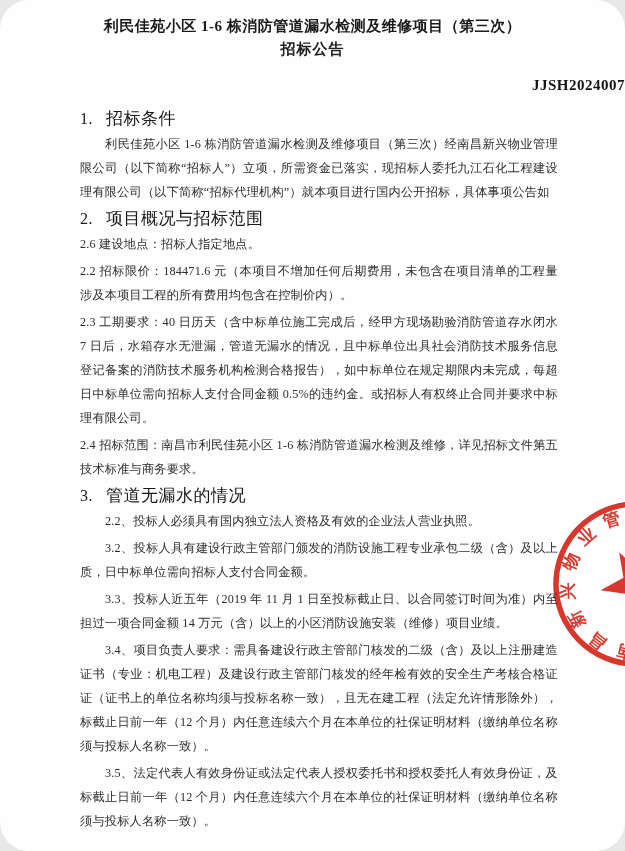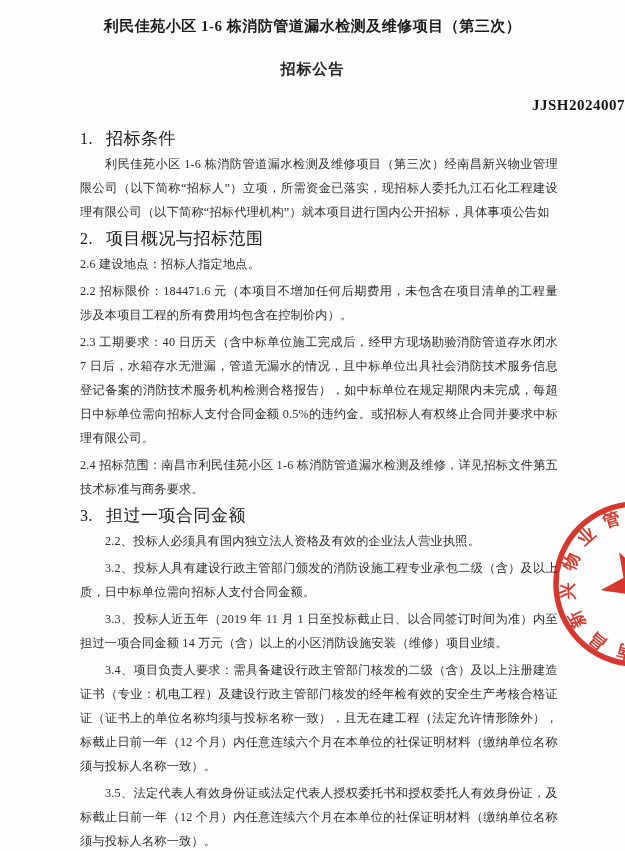--- a/index.html
+++ b/index.html
@@ -4,31 +4,32 @@
 <style>
   html,body{margin:0;padding:0;background:#e8e8e8;}
   .page{
     position:relative;
     width:625px;height:851px;
     background:#fefefe;
     overflow:hidden;
     font-family:"Liberation Serif","DejaVu Serif",serif;
     color:#2d2d2d;
     box-sizing:border-box;
+    border-radius:29px;
   }
   .doc-title{
     margin:14px 56px 0 56px;
     text-align:center;
     font-size:15px;font-weight:700;
     line-height:24px;
     color:#1b1b1b;
     letter-spacing:.5px;
   }
   .doc-subtitle{
-    margin-top:20px;
+    margin-top:0;
     text-align:center;
     font-size:15px;font-weight:700;
     line-height:22px;
     color:#222;
     letter-spacing:1px;
   }
   .doc-code{
     margin-top:14px;
     text-align:right;
     font-size:15px;font-weight:700;
@@ -124,21 +125,21 @@
         <div class="line fill">2.3 工期要求：40 日历天（含中标单位施工完成后，经甲方现场勘验消防管道存水闭水现场</div>
         <div class="line fill">7 日后，水箱存水无泄漏，管道无漏水的情况，且中标单位出具社会消防技术服务信息系统</div>
         <div class="line fill">登记备案的消防技术服务机构检测合格报告），如中标单位在规定期限内未完成，每超过一</div>
         <div class="line fill">日中标单位需向招标人支付合同金额 0.5%的违约金。或招标人有权终止合同并要求中标方</div>
         <div class="line">理有限公司。</div>
       </div>
       <div class="para">
         <div class="line fill">2.4 招标范围：南昌市利民佳苑小区 1-6 栋消防管道漏水检测及维修，详见招标文件第五章</div>
         <div class="line">技术标准与商务要求。</div>
       </div>
-      <div class="sec-heading"><span class="sec-num">3.</span><span>担过一项合同金额</span></div>
+      <div class="sec-heading"><span class="sec-num">3.</span><span>管道无漏水的情况</span></div>
       <div class="para">
         <div class="line indent">2.2、投标人必须具有国内独立法人资格及有效的企业法人营业执照。</div>
       </div>
       <div class="para">
         <div class="line fill indent">3.2、投标人具有建设行政主管部门颁发的消防设施工程专业承包二级（含）及以上资</div>
         <div class="line">质，日中标单位需向招标人支付合同金额。</div>
       </div>
       <div class="para">
         <div class="line fill indent">3.3、投标人近五年（2019 年 11 月 1 日至投标截止日、以合同签订时间为准）内至少承</div>
         <div class="line">担过一项合同金额 14 万元（含）以上的小区消防设施安装（维修）项目业绩。</div>

